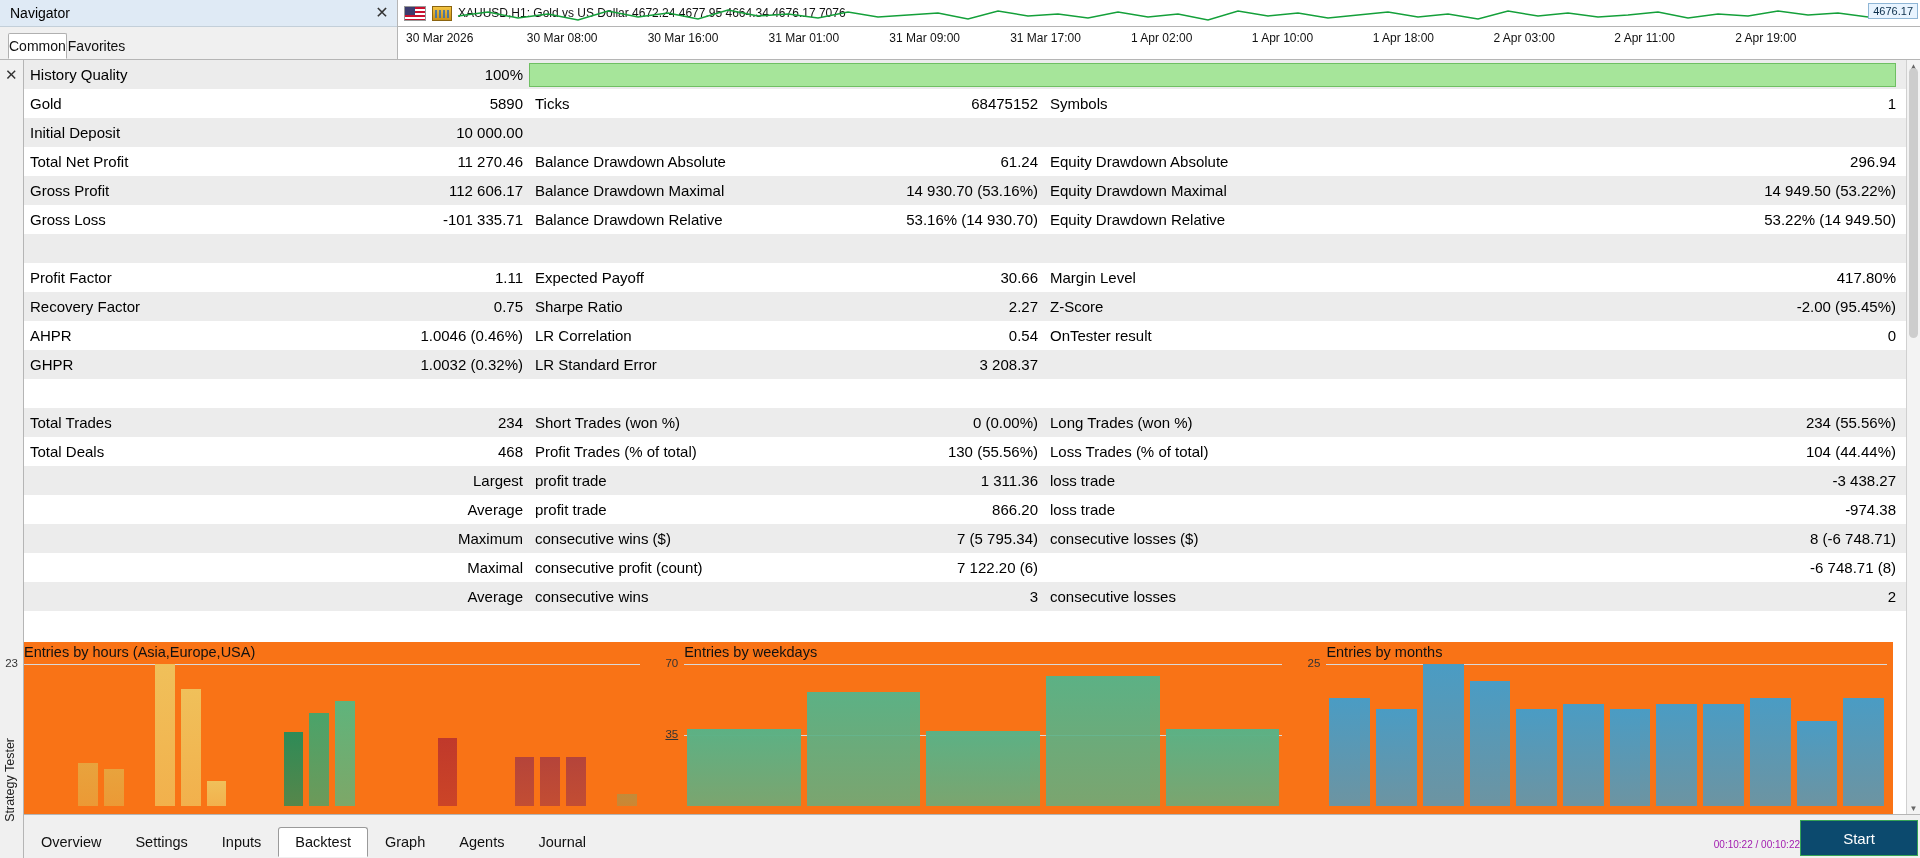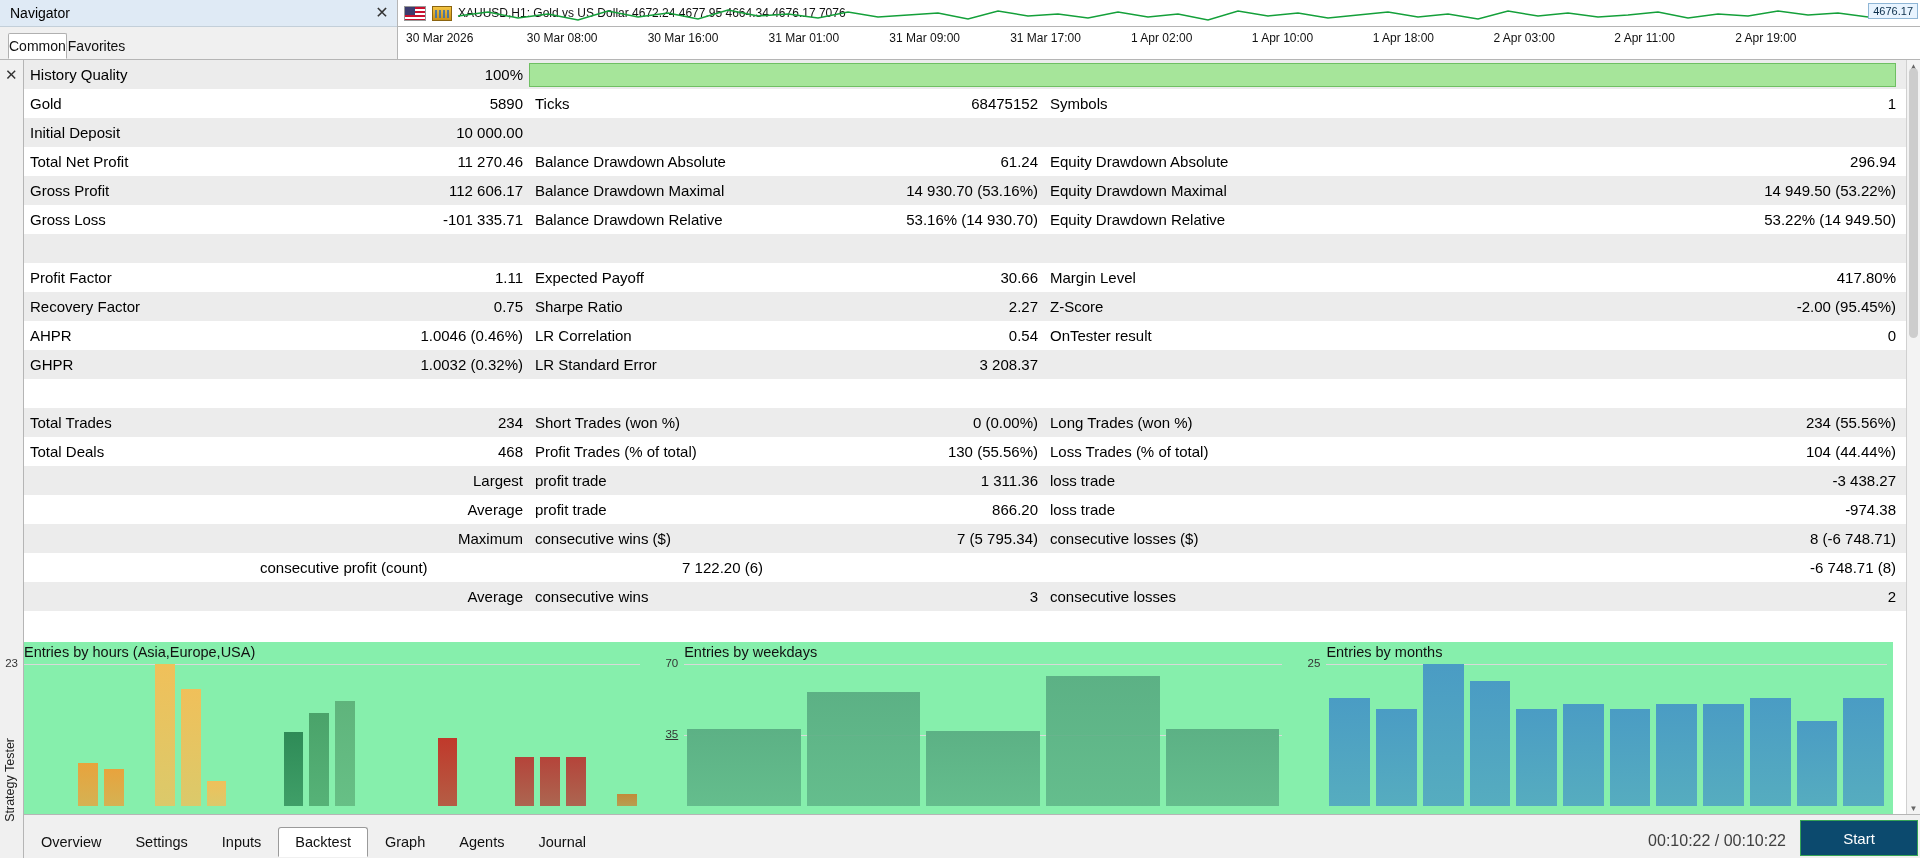--- a/index.html
+++ b/index.html
@@ -125,21 +125,21 @@
   .c-val3 { flex: 1; justify-content: flex-end; text-align: right; padding-right: 10px; }
   .quality-bar-wrap { flex: 1; height: 100%; display: flex; align-items: center; padding-right: 10px; }
   .quality-bar {
     height: 24px; width: 100%;
     background: #a6e59a; border: 1px solid #6fbf63;
   }
 
   
   .charts {
     position: absolute; left: 24px; top: 642px; right: 27px; height: 172px;
-    display: flex; background: #86efac; gap: 38px;
+    display: flex; background: #f97316; gap: 38px;
   }
   .chartbox { position: relative; height: 100%; }
   .chart-title {
     position: absolute; top: 2px; left: 0; font-size: 14.5px; color: #111; white-space: nowrap;
   }
   .plot { position: absolute; left: 0; right: 6px; top: 22px; bottom: 8px; }
   .axis-label {
     position: absolute; font-size: 11.5px; color: #333; text-align: right;
   }
   .gridline { position: absolute; left: 0; right: 0; height: 1px; background: #d9d9d9; }
@@ -157,21 +157,21 @@
     font-size: 14.5px; color: #111;
     border: 1px solid transparent;
     margin-bottom: 1px;
     text-align: right;
   }
   .tab.active {
     background: #ffffff; border: 1px solid #9a9a9a; border-bottom-color: #fff;
     border-radius: 3px 3px 0 0;
   }
   .tab-spacer { flex: 1; }
-  .timer { font-size: 16px; color: #404040; padding-right: 14px; margin-bottom: 8px; }
+  .timer { font-size: 10px; color: #a21caf; margin-bottom: 8px; }
   .start-btn {
     width: 118px; height: 36px; background: #0c4a6e;
     border: 1px solid #35a355; color: #fff; font-size: 15px;
     display: flex; align-items: center; justify-content: center;
     margin-bottom: 2px; margin-right: 2px; cursor: pointer;
   }
 
   
   .vscroll {
     position: absolute; right: 0; top: 60px; width: 14px; bottom: 44px;
@@ -369,20 +369,21 @@
       <div class="row alt">
         <div class="c c-label"></div>
         <div class="c c-val">Maximum</div>
         <div class="c c-label2">consecutive wins ($)</div>
         <div class="c c-val2">7 (5 795.34)</div>
         <div class="c c-label3">consecutive losses ($)</div>
         <div class="c c-val3">8 (-6 748.71)</div>
       </div>
       <div class="row">
         <div class="c c-label"></div>
+        <div class="c c-val">Maximal</div>
         <div class="c c-label2">consecutive profit (count)</div>
         <div class="c c-val2">7 122.20 (6)</div>
         <div class="c c-val3">-6 748.71 (8)</div>
       </div>
       <div class="row alt">
         <div class="c c-label"></div>
         <div class="c c-val">Average</div>
         <div class="c c-label2">consecutive wins</div>
         <div class="c c-val2">3</div>
         <div class="c c-label3">consecutive losses</div>

